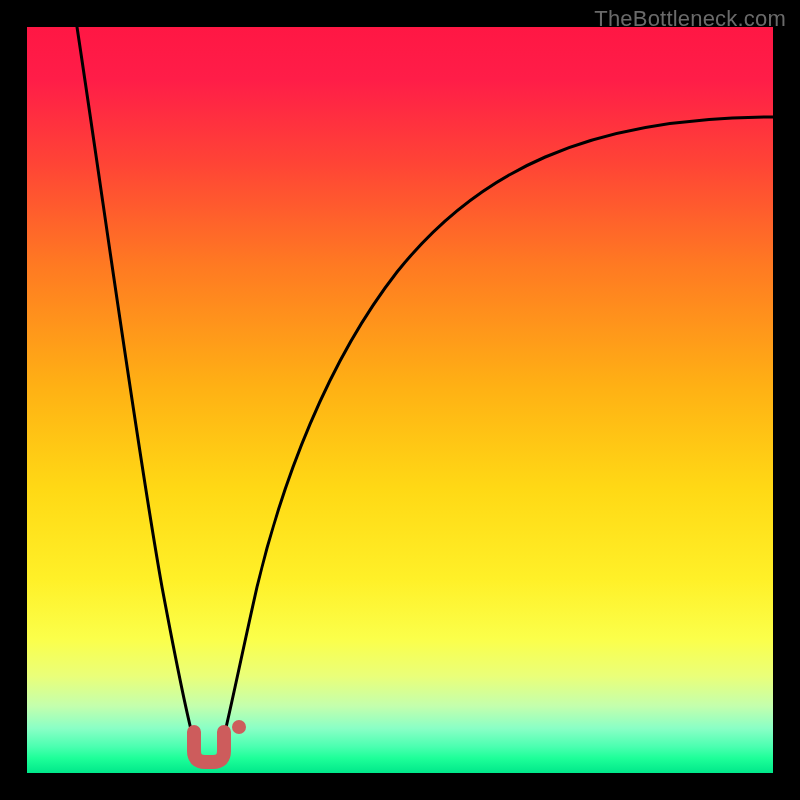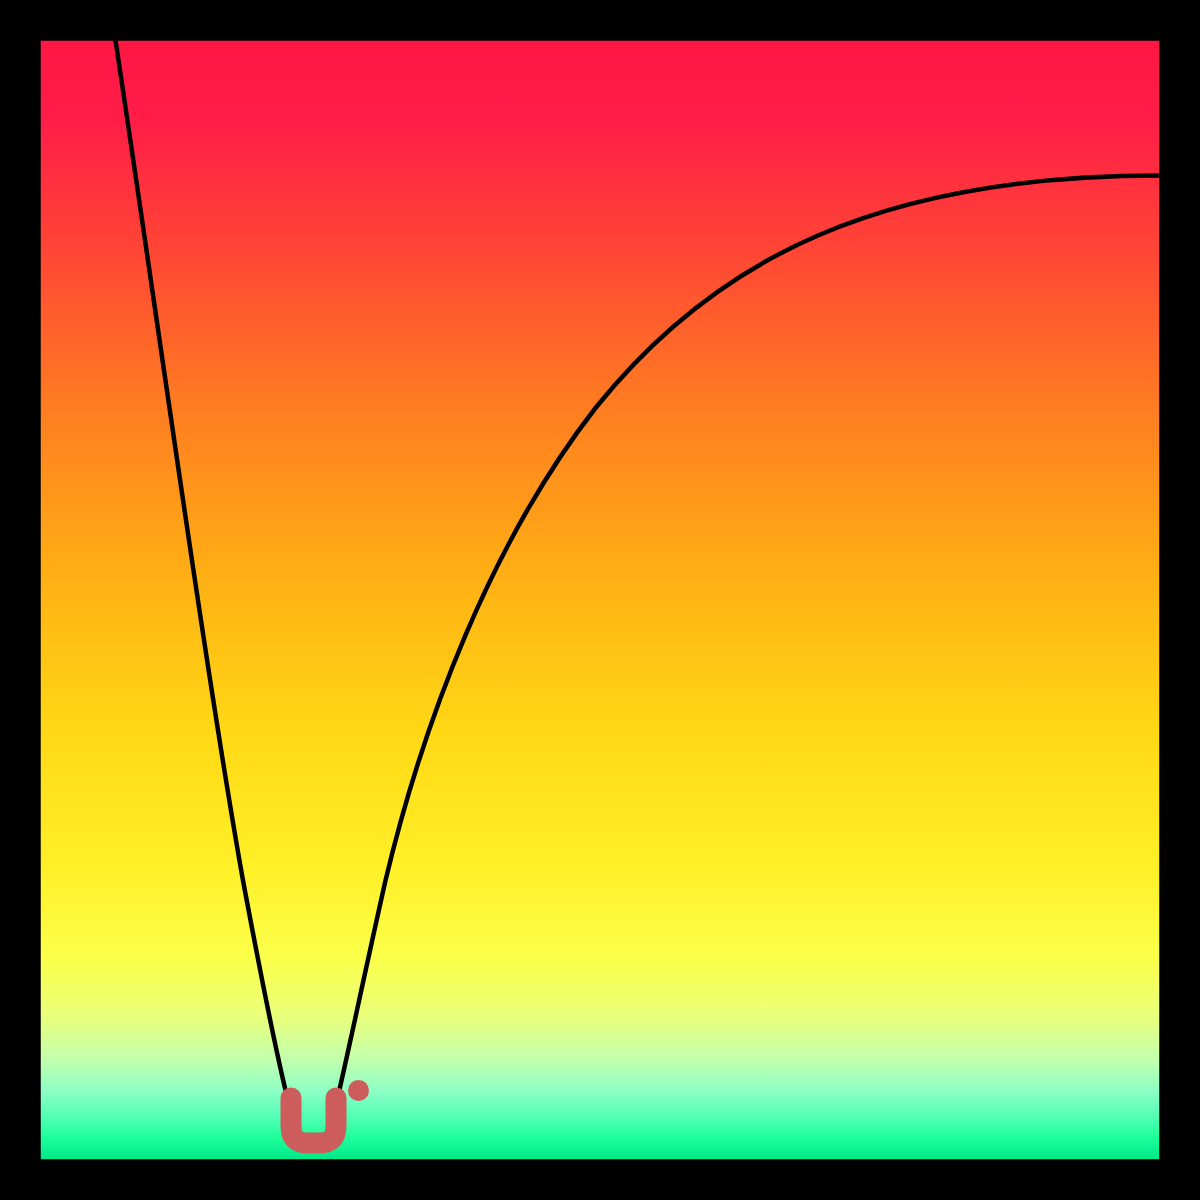--- a/index.html
+++ b/index.html
@@ -39,20 +39,21 @@
   .marks {
     position: absolute;
     inset: 0;
     z-index: 4;
   }
 </style>
 </head>
 <body>
 <div class="frame">
 
+  <div class="watermark">TheBottleneck.com</div>
 
   <div class="plot">
     <svg class="gradient" viewBox="0 0 746 746" preserveAspectRatio="none">
       <defs>
         <linearGradient id="bg" x1="0" y1="0" x2="0" y2="1">
           <stop offset="0%" stop-color="#ff1744"></stop>
           <stop offset="7%" stop-color="#ff1d48"></stop>
           <stop offset="18%" stop-color="#ff4336"></stop>
           <stop offset="32%" stop-color="#ff7a22"></stop>
           <stop offset="48%" stop-color="#ffb014"></stop>

